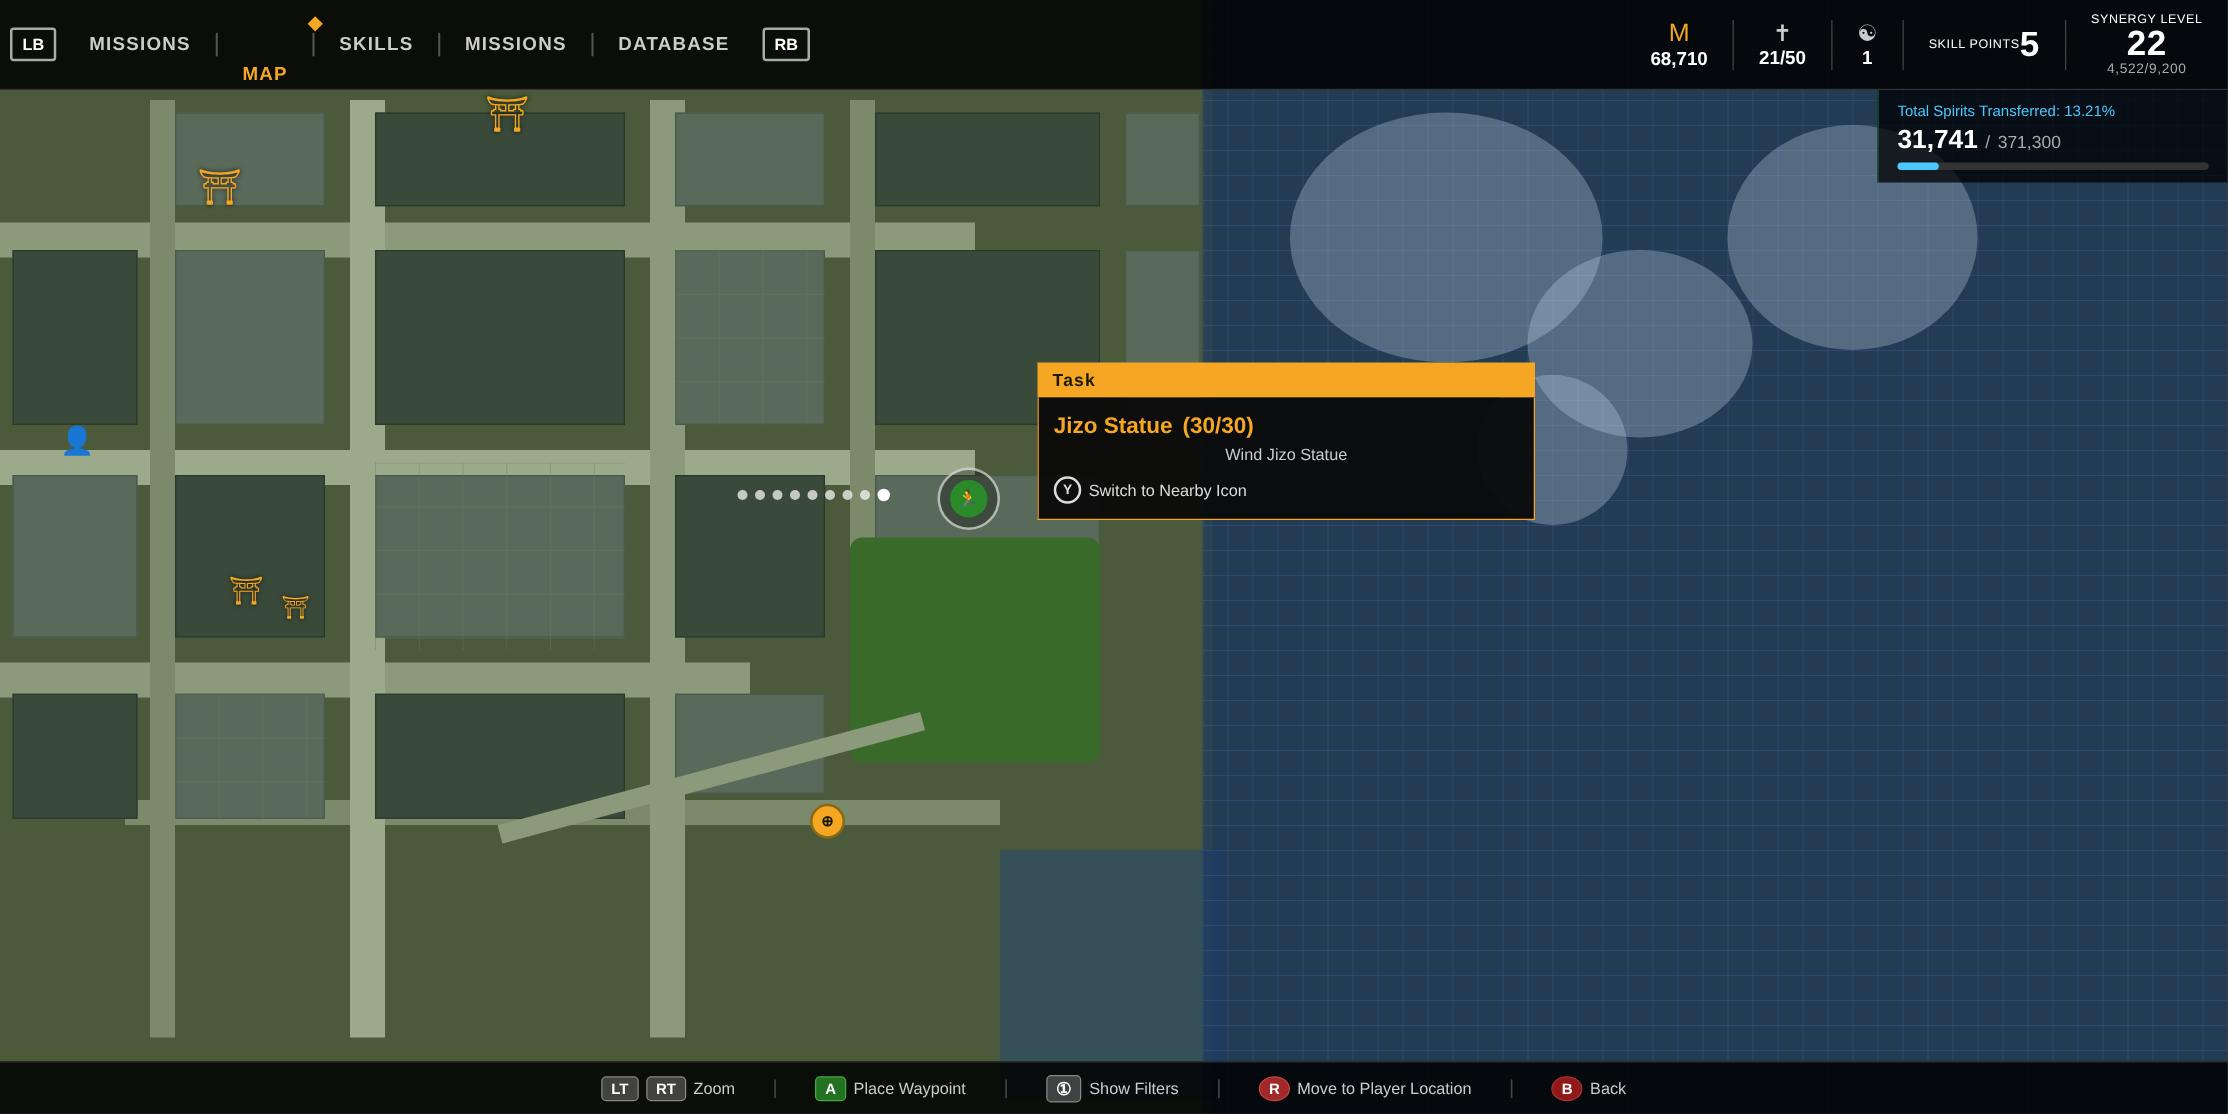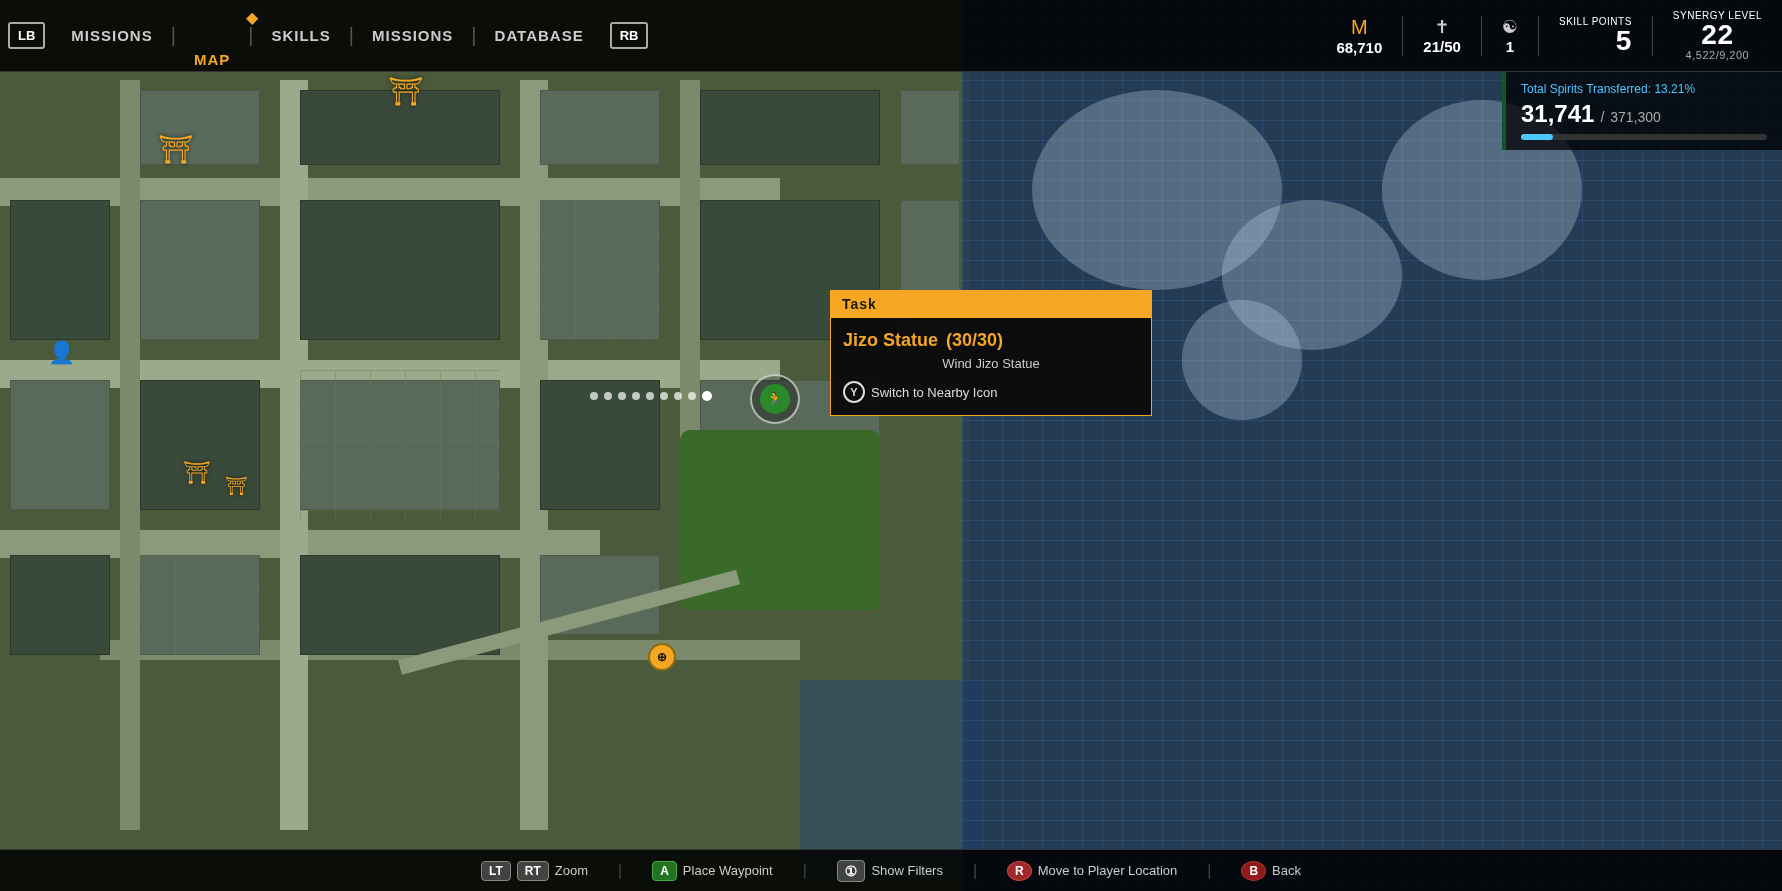--- a/index.html
+++ b/index.html
@@ -161,22 +161,22 @@
     }
 
     .stat-divider {
       width: 1px;
       height: 40px;
       background: #444;
     }
 
     .skill-points-box {
       display: flex;
-      flex-direction: column;
-      align-items: flex-end;
+      flex-direction: row;
+      align-items: center;
       color: #fff;
       font-size: 11px;
       letter-spacing: 0.5px;
     }
     .skill-points-box .sp-val {
       font-size: 28px;
       font-weight: bold;
       color: #fff;
       line-height: 1;
     }
@@ -203,30 +203,30 @@
 
     
     #spirits-panel {
       position: absolute;
       top: 72px;
       right: 0;
       width: 280px;
       background: rgba(0,0,0,0.75);
       padding: 10px 15px;
       z-index: 100;
-      border-left: 4px solid #14532d;
+      border-left: 1px solid #14532d;
     }
     .spirits-label {
       color: #4ac8ff;
       font-size: 12px;
       margin-bottom: 4px;
     }
     .spirits-value {
       color: #fff;
-      font-size: 24px;
+      font-size: 21px;
       font-weight: bold;
     }
     .spirits-total {
       color: #aaa;
       font-size: 14px;
     }
     .spirits-bar-bg {
       background: #333;
       height: 6px;
       border-radius: 3px;
@@ -237,21 +237,21 @@
       height: 6px;
       border-radius: 3px;
       width: 13.21%;
     }
 
     
     #task-tooltip {
       position: absolute;
       top: 290px;
       left: 830px;
-      width: 322px;
+      width: 398px;
       z-index: 200;
     }
 
     .task-header {
       background: #f5a623;
       color: #1a1a00;
       font-size: 14px;
       font-weight: bold;
       padding: 6px 12px;
       letter-spacing: 1px;

